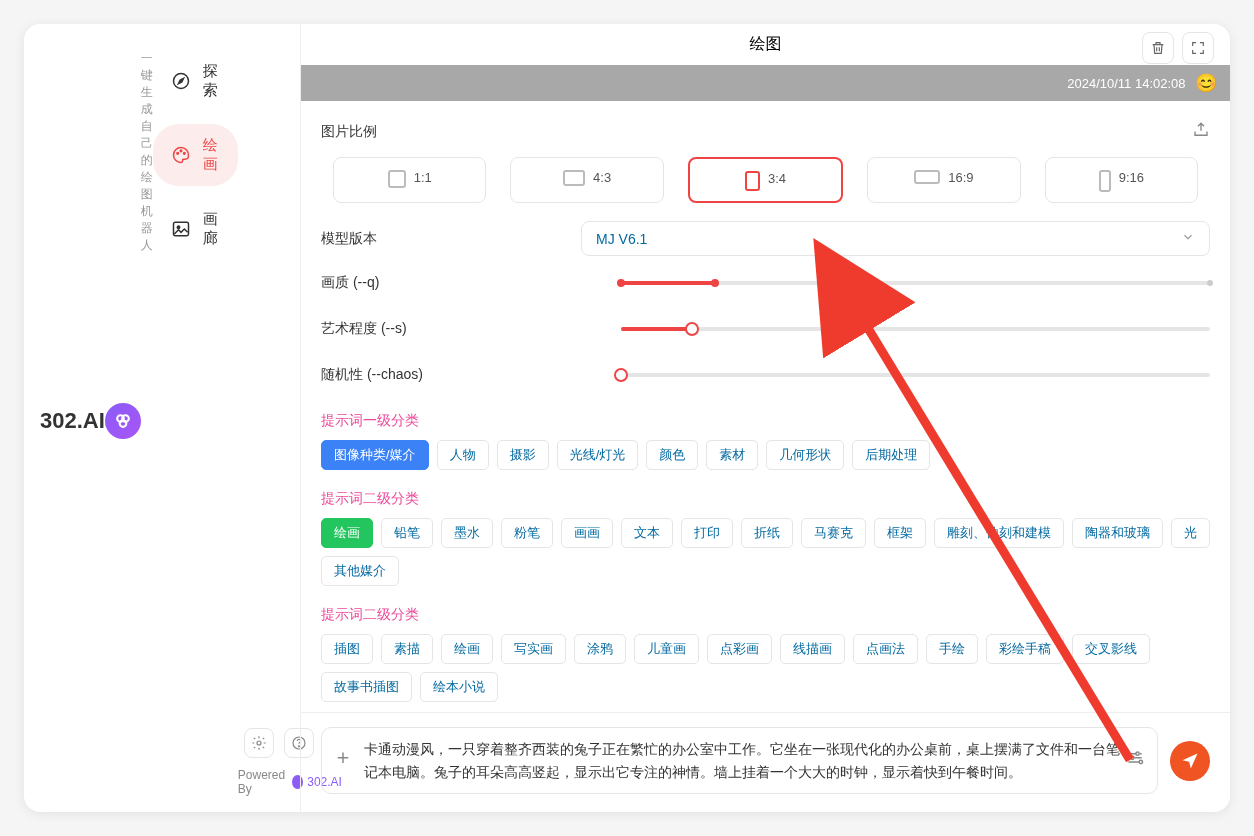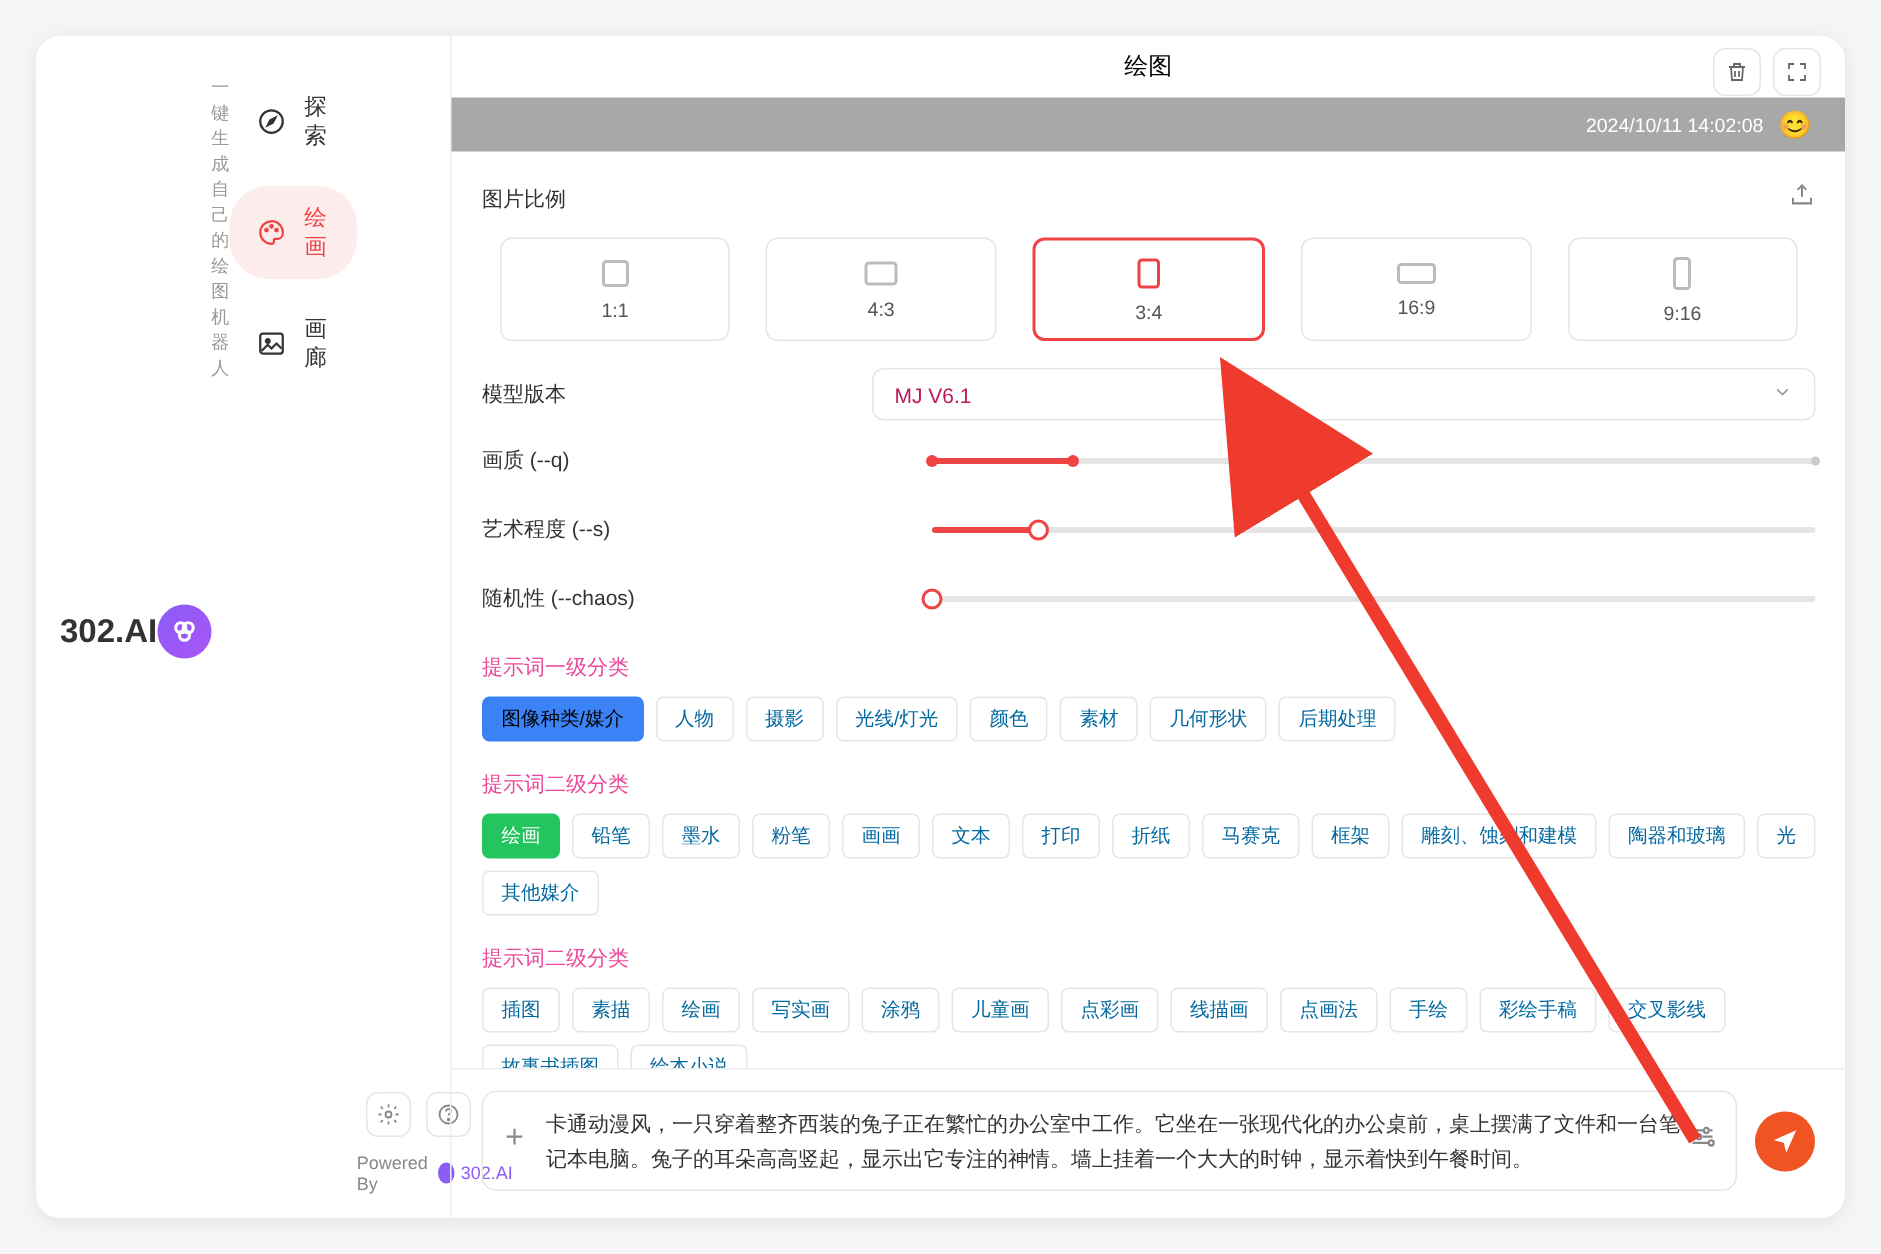--- a/index.html
+++ b/index.html
@@ -17,51 +17,51 @@
 .sidebar-footer { margin-top: auto; display:flex; flex-direction:column; gap:10px; align-items:center; }
 .footer-icons { display:flex; gap:10px; align-self:flex-start; margin-left:6px; }
 .footer-btn { width:30px; height:30px; border:1px solid #e5e5e5; border-radius:8px; display:flex; align-items:center; justify-content:center; color:#888; cursor:pointer; background:#fff; }
 .powered { font-size:12px; color:#888; display:flex; align-items:center; gap:4px; }
 .powered .dot { width:14px; height:14px; border-radius:50%; background:#8b5cf6; display:inline-block; }
 .main { flex:1; display:flex; flex-direction:column; border-left:1px solid #eee; position:relative; }
 .main-header { display:flex; align-items:center; justify-content:center; padding:10px 16px; position:relative; }
 .main-title { font-size:16px; color:#000000; }
 .header-actions { position:absolute; right:16px; top:8px; display:flex; gap:8px; }
 .hbtn { width:32px; height:32px; border:1px solid #e5e5e5; border-radius:8px; display:flex; align-items:center; justify-content:center; color:#666; cursor:pointer; background:#fff; }
-.ts-bar { height:36px; background:#a8a8a8; display:flex; align-items:center; justify-content:flex-end; padding:0 22px; font-size:13px; color:#fff; gap:10px; }
+.ts-bar { height:36px; background:#a8a8a8; display:flex; align-items:center; justify-content:flex-end; padding:0 12px; font-size:13px; color:#fff; gap:10px; }
 .emoji { font-size:18px; }
 .settings-area { flex:1; overflow-y:auto; padding:20px 20px 0; }
 .section-row { display:flex; align-items:center; margin-bottom:18px; }
 .sec-label { font-size:14px; color:#333; width:260px; }
 .ratio-row { display:flex; justify-content:space-between; margin-bottom:18px; }
 .top-label-row { display:flex; align-items:center; justify-content:space-between; margin-bottom:14px;}
-.ratio-card { flex:1; margin:0 12px; border:1px solid #e5e5e5; border-radius:8px; display:flex; flex-direction:column; align-items:center; justify-content:center; padding:12px 0 10px; cursor:pointer; gap:8px; }
+.ratio-card { flex:1; margin:0 12px; border:1px solid #e5e5e5; border-radius:8px; display:flex; justify-content:center; padding:12px 0 10px; cursor:pointer; gap:8px; }
 .ratio-card.active { border:2px solid #ef4444; }
 .ratio-shape { border:2px solid #bbb; border-radius:3px; }
 .ratio-card.active .ratio-shape { border-color:#ef4444; }
 .ratio-text { font-size:13px; color:#555; }
-.select-box { flex:1; border:1px solid #e5e5e5; border-radius:8px; padding:8px 14px; display:flex; align-items:flex-end; justify-content:space-between; font-size:14px; color:#be185d; cursor:pointer;gap:48px; }
+.select-box { flex:1; border:1px solid #e5e5e5; border-radius:8px; padding:8px 14px; display:flex; align-items:flex-end; justify-content:space-between; font-size:14px; color:#0369a1; cursor:pointer;gap:48px; }
 .slider-row { display:flex; align-items:center; margin-bottom:28px; }
 .slider-label { font-size:14px; color:#333; width:300px; }
 .slider-wrap { flex:1; position:relative; height:4px; background:#e5e5e5; border-radius:2px; }
 .slider-fill { position:absolute; left:0; top:0; bottom:0; background:#ef4444; border-radius:2px; }
 .slider-handle { position:absolute; top:50%; width:14px; height:14px; background:#fff; border:2px solid #ef4444; border-radius:50%; transform:translate(-50%,-50%); }
 .slider-q .slider-fill { width:16%; }
 .slider-q .dot1, .slider-q .dot2 { position:absolute; top:50%; width:8px; height:8px; background:#ef4444; border-radius:50%; transform:translate(-50%,-50%); }
 .slider-q .dot1 { left:0; } .slider-q .dot2 { left:16%; }
 .slider-q .slider-end { position:absolute; right:0; top:50%; width:6px; height:6px; background:#ccc; border-radius:50%; transform:translate(50%,-50%); }
 .slider-s .slider-fill { width:12%; }
 .slider-s .slider-handle { left:12%; }
 .slider-c .slider-fill { width:0%; }
 .slider-c .slider-handle { left:0%; }
 .tag-section { margin-bottom:20px; }
 .tag-title { font-size:14px; color:#ec4899; margin-bottom:10px; }
 .tag-row { display:flex; flex-wrap:wrap; gap:8px; }
 .tag { padding:5px 12px; border:1px solid #e5e5e5; border-radius:5px; font-size:13px; color:#0369a1; cursor:pointer; background:#fff; }
-.tag.blue { background:#3b82f6; color:#000000; border-color:#3b82f6; }
+.tag.blue { background:#3b82f6; color:#ffffff; border-color:#3b82f6; }
 .tag.green { background:#22c55e; color:#fff; border-color:#22c55e; }
 .prompt-bar { display:flex; align-items:center; gap:12px; padding:14px 20px 18px; border-top:1px solid #eee; }
 .prompt-box { flex:1; border:1px solid #e5e5e5; border-radius:10px; padding:10px 36px 10px 42px; font-size:14px; color:#333; line-height:1.6; position:relative; min-height:54px; }
 .plus-icon { position:absolute; left:12px; top:50%; transform:translateY(-50%); color:#888; }
 .sliders-icon { position:absolute; right:12px; top:50%; transform:translateY(-50%); color:#888; cursor:pointer; }
 .send-btn { width:40px; height:40px; border-radius:50%; background:#f05423; display:flex; align-items:center; justify-content:center; color:#fff; cursor:pointer; }
 .export-icon { color:#888; cursor:pointer; }
 .arrow-svg { position:absolute; pointer-events:none; z-index:999; }
 </style>
 </head>

